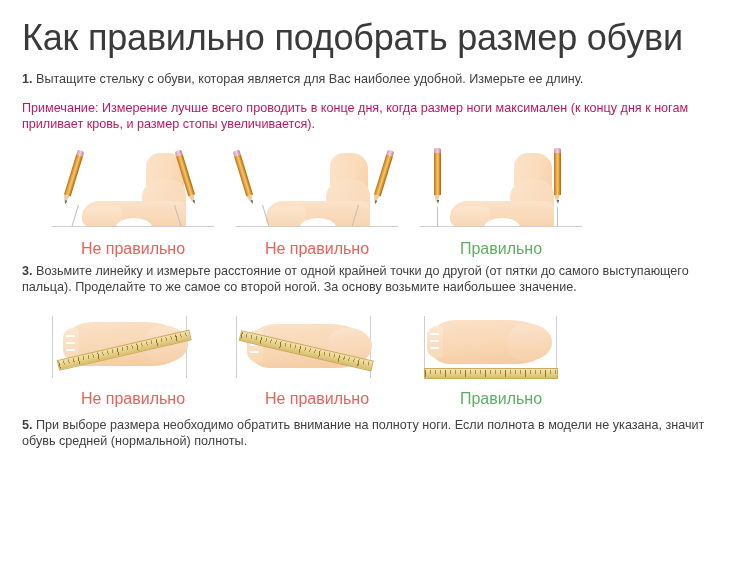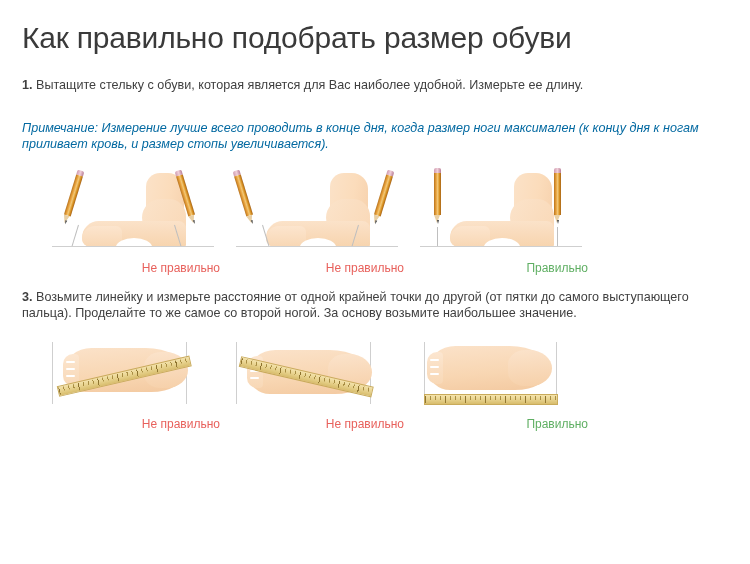--- a/index.html
+++ b/index.html
@@ -17,45 +17,44 @@
     -webkit-font-smoothing: antialiased;
   }
   .page {
     position: relative;
     width: 750px;
     height: 564px;
     box-sizing: border-box;
     padding: 0 22px;
   }
   .page-title {
-    font-size: 30px;
+    font-size: 36px;
     font-weight: 400;
     color: #3a3a3a;
     letter-spacing: -0.2px;
     margin: 19px 0 0 0;
     line-height: 38px;
     white-space: nowrap;
   }
   .step {
     font-size: 12.6px;
     line-height: 16.5px;
     color: #3f3f3f;
     margin: 0;
   }
   .step b { font-weight: bold; }
-  .step-1 { margin-top: 20px; }
+  .step-1 { margin-top: 14px; }
   .step-2 { margin-top: 11px; }
   .note {
     font-size: 12.6px;
     line-height: 16.5px;
-    font-style: italic;
-    color: #0369a1;
-    margin-top: 26px;
-  }
-  .step-3 { margin-top: 13px; }
+    color: #be185d;
+    margin-top: 12px;
+  }
+  .step-3 { margin-top: 7px; }
   .step-4 { margin-top: 15px; }
   .step-5 { margin-top: 11px; }
 
   
   .fig-row {
     position: relative;
     display: flex;
     align-items: flex-end;
   }
   .fig-row-1 { margin-top: 15px; height: 108px; padding-left: 24px; }
@@ -75,22 +74,22 @@
     width: 100%;
     height: 80px;
   }
   .fig-row-2 .stage { height: 68px; }
 
   .caption {
     position: absolute;
     left: 0;
     right: 0;
     bottom: 0;
-    text-align: right;
-    font-size: 12px;
+    text-align: center;
+    font-size: 16px;
     line-height: 15px;
   }
   .caption.bad  { color: #e8615c; }
   .caption.good { color: #5faf63; }
 
   
   .ground {
     position: absolute;
     left: 6px;
     right: 6px;
@@ -456,14 +455,18 @@
         <div class="ruler" style="left:10px; top:54px; width:134px;">
           <div class="ticks"></div>
             <div class="ticks-long"></div>
         </div>
       </div>
       <div class="caption good">Правильно</div>
     </div>
   </div>
 
 
+  <p class="step step-5">
+    <b>5.</b>
+    <span>При выборе размера необходимо обратить внимание на полноту ноги. Если полнота в модели не указана, значит обувь средней (нормальной) полноты.</span>
+  </p>
 
 </div>
 
 </body></html>

